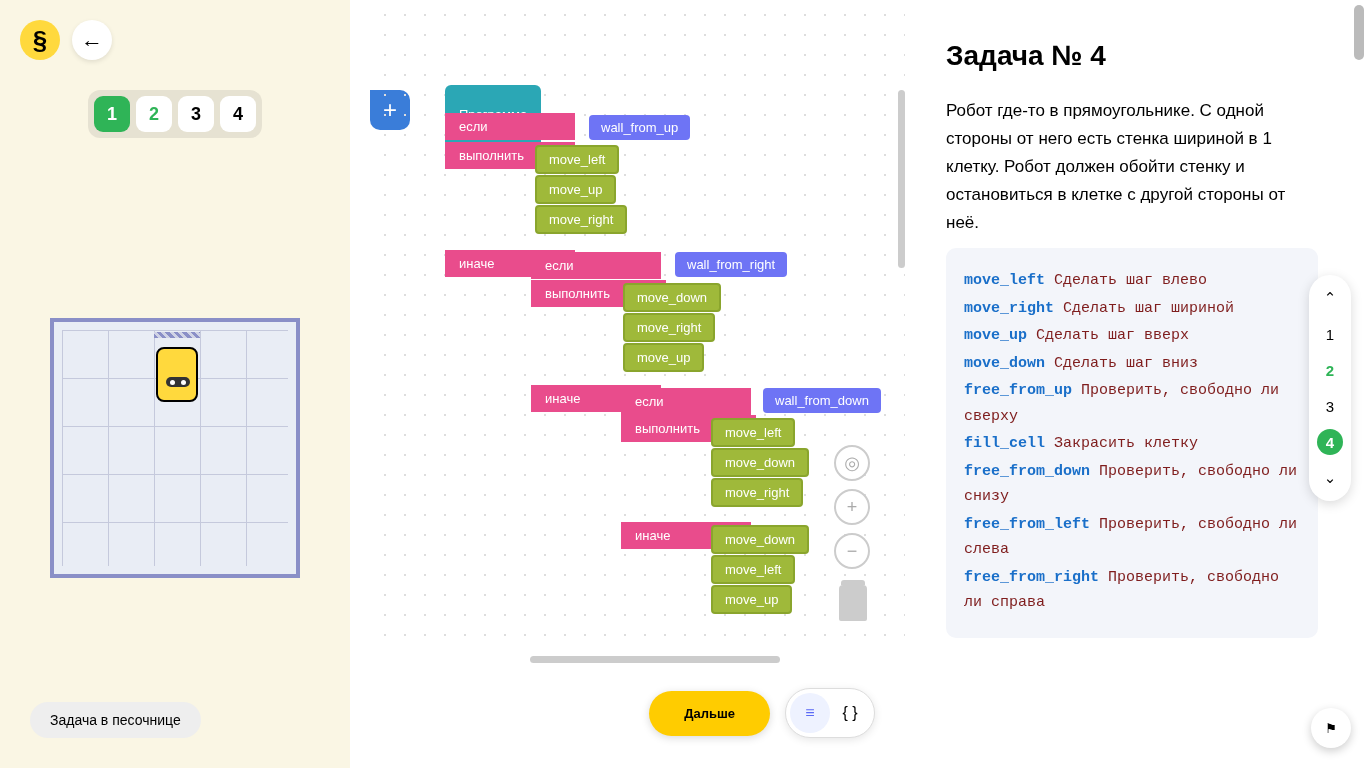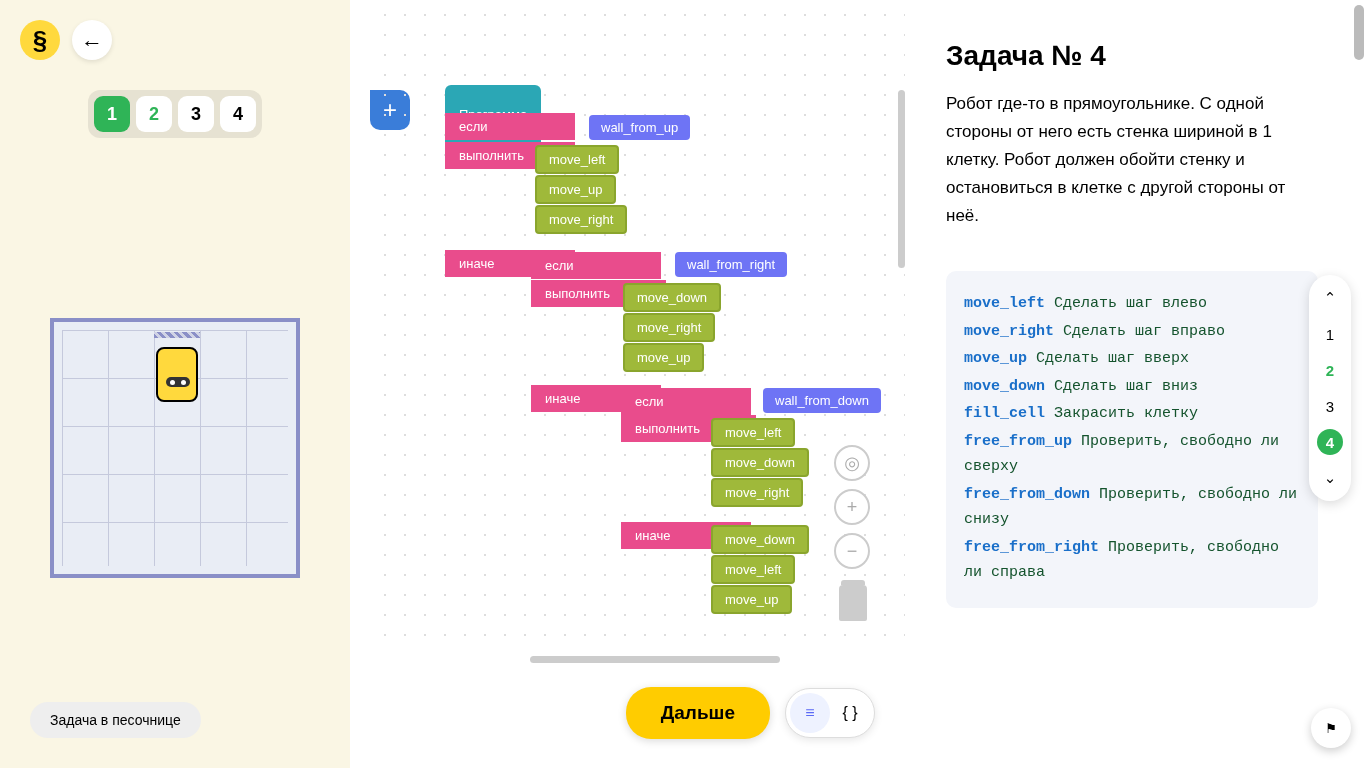--- a/index.html
+++ b/index.html
@@ -88,44 +88,44 @@
 }
 .trash { position: absolute; right: 38px; top: 585px; width: 28px; height: 36px;
   background: #ccc; border-radius: 4px 4px 2px 2px; }
 .trash::before { content: ""; position: absolute; top: -5px; left: 2px; width: 24px; height: 5px; background: #ccc; border-radius: 3px 3px 0 0; }
 .bottom-bar {
   position: absolute; bottom: 25px; left: 0; right: 0; height: 60px;
   display: flex; justify-content: flex-end; gap: 15px; padding-right: 30px; align-items: center;
 }
 .next-btn {
   padding: 15px 35px; background: #ffcc00; border: none; border-radius: 25px;
-  font-size: 19px; font-weight: 600; cursor: pointer; box-shadow: 0 2px 8px rgba(0,0,0,0.15);
+  font-size: 13px; font-weight: 600; cursor: pointer; box-shadow: 0 2px 8px rgba(0,0,0,0.15);
 }
 .view-toggle {
   display: flex; background: #fff; border: 1px solid #ddd; border-radius: 25px;
   padding: 4px; box-shadow: 0 2px 8px rgba(0,0,0,0.1);
 }
 .vt-btn {
   width: 40px; height: 40px; border: none; background: transparent; cursor: pointer;
   display: flex; align-items: center; justify-content: center; border-radius: 20px; font-size: 16px;
 }
 .vt-btn.active { background: #eef2ff; color: #5b6af5; }
 .right-panel {
   position: absolute; left: 908px; top: 0; width: 445px; height: 768px;
   padding: 40px 35px 20px 38px; overflow-y: auto;
 }
-.task-title { font-size: 28px; font-weight: 700; margin-bottom: 18px; }
-.task-desc { font-size: 17px; line-height: 1.65; margin-bottom: 41px; }
+.task-title { font-size: 28px; font-weight: 700; margin-bottom: 25px; }
+.task-desc { font-size: 17px; line-height: 1.65; margin-bottom: 11px; }
 .cmd-list {
   background: #f3f5fa; border-radius: 10px; padding: 20px 18px;
   font-family: "Courier New", monospace; font-size: 15px; line-height: 1.7;
 }
 .cmd-row { margin-bottom: 2px; }
 .cmd-name { color: #1a6fc9; font-weight: 600; }
-.cmd-desc { color: #14532d; }
+.cmd-desc { color: #7f1d1d; }
 .side-nav {
   position: fixed; right: 15px; top: 275px; width: 42px; background: #fff;
   border-radius: 21px; box-shadow: 0 3px 12px rgba(0,0,0,0.15);
   padding: 10px 0; display: flex; flex-direction: column; align-items: center; gap: 10px;
 }
 .sn-btn { width: 26px; height: 26px; display: flex; align-items: center; justify-content: center;
   cursor: pointer; font-size: 15px; border: none; background: transparent; border-radius: 50%; }
 .sn-btn.active { background: #2fb457; color: #fff; font-weight: 700; }
 .sn-btn.done { color: #2fb457; font-weight: 700; }
 .flag-btn {
@@ -207,26 +207,27 @@
       <button class="vt-btn">{ }</button>
     </div>
   </div>
 </div>
 
 <div class="right-panel">
   <h1 class="task-title">Задача № 4</h1>
   <p class="task-desc">Робот где-то в прямоугольнике. С одной стороны от него есть стенка шириной в 1 клетку. Робот должен обойти стенку и остановиться в клетке с другой стороны от неё.</p>
   <div class="cmd-list" id="cmd-list">
       <div class="cmd-row"><span class="cmd-name">move_left</span><span class="cmd-desc">  Сделать шаг влево</span></div>
-      <div class="cmd-row"><span class="cmd-name">move_right</span><span class="cmd-desc">  Сделать шаг вправо</span></div>
+      <div class="cmd-row"><span class="cmd-name">move_right</span><span class="cmd-desc">  Сделать шаг шириной</span></div>
       <div class="cmd-row"><span class="cmd-name">move_up</span><span class="cmd-desc">  Сделать шаг вверх</span></div>
       <div class="cmd-row"><span class="cmd-name">move_down</span><span class="cmd-desc">  Сделать шаг вниз</span></div>
+      <div class="cmd-row"><span class="cmd-name">free_from_up</span><span class="cmd-desc">  Проверить, свободно ли сверху</span></div>
       <div class="cmd-row"><span class="cmd-name">fill_cell</span><span class="cmd-desc">  Закрасить клетку</span></div>
-      <div class="cmd-row"><span class="cmd-name">free_from_up</span><span class="cmd-desc">  Проверить, свободно ли сверху</span></div>
       <div class="cmd-row"><span class="cmd-name">free_from_down</span><span class="cmd-desc">  Проверить, свободно ли снизу</span></div>
+      <div class="cmd-row"><span class="cmd-name">free_from_left</span><span class="cmd-desc">  Проверить, свободно ли слева</span></div>
       <div class="cmd-row"><span class="cmd-name">free_from_right</span><span class="cmd-desc">  Проверить, свободно ли справа</span></div>
     </div>
 </div>
 
 <div class="side-nav">
   <button class="sn-btn">⌃</button>
   <button class="sn-btn">1</button>
   <button class="sn-btn done">2</button>
   <button class="sn-btn">3</button>
   <button class="sn-btn active">4</button>

